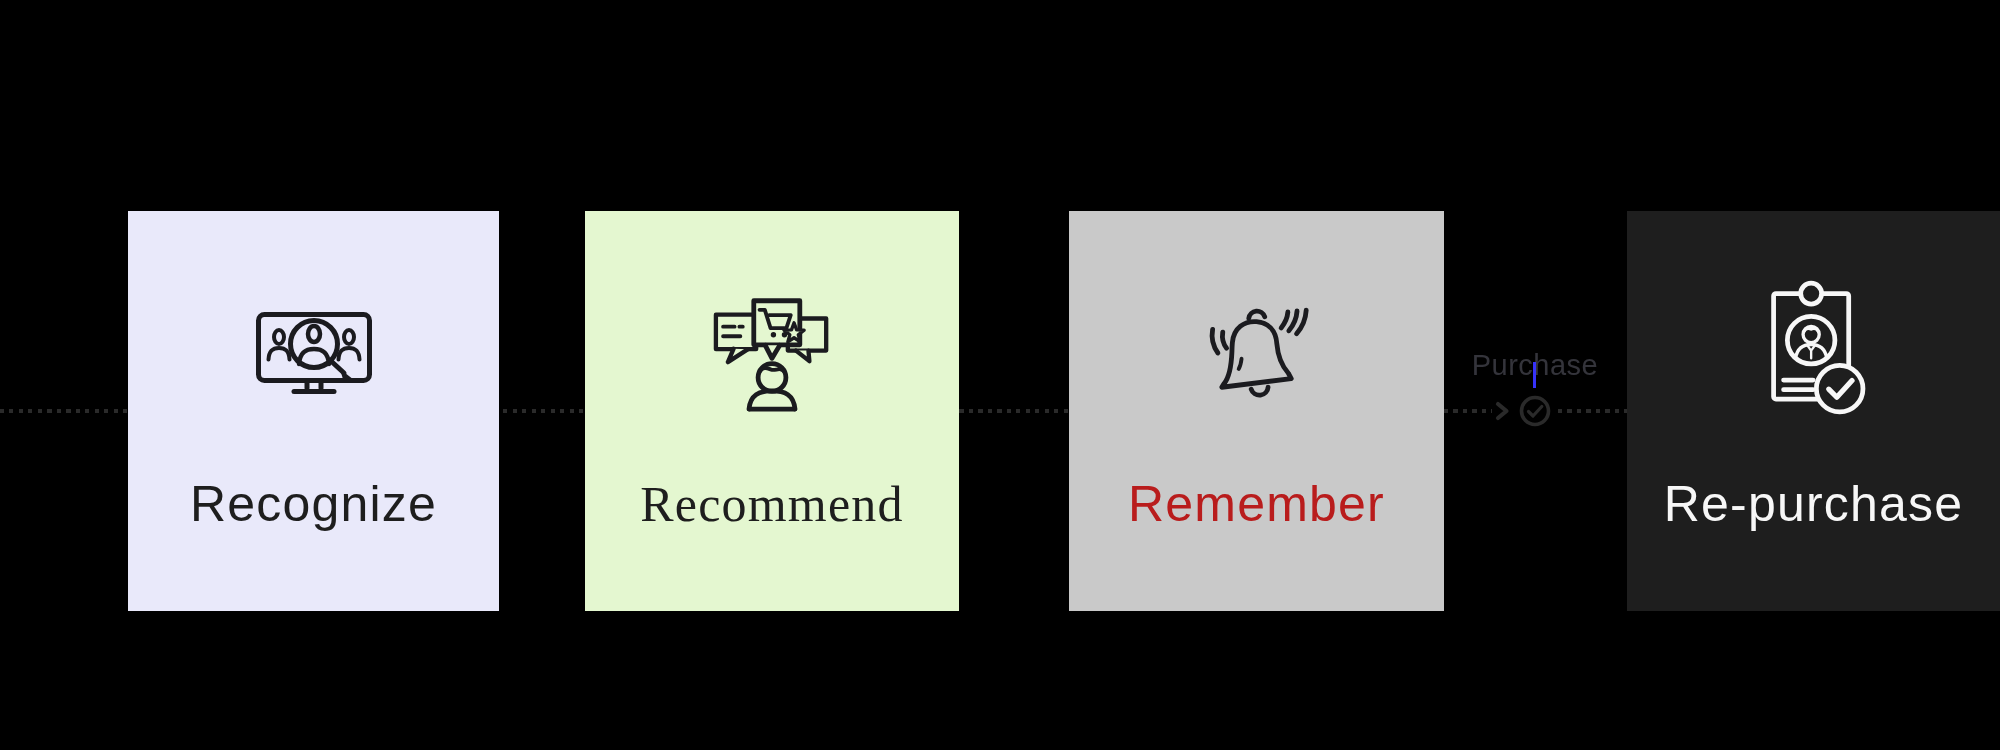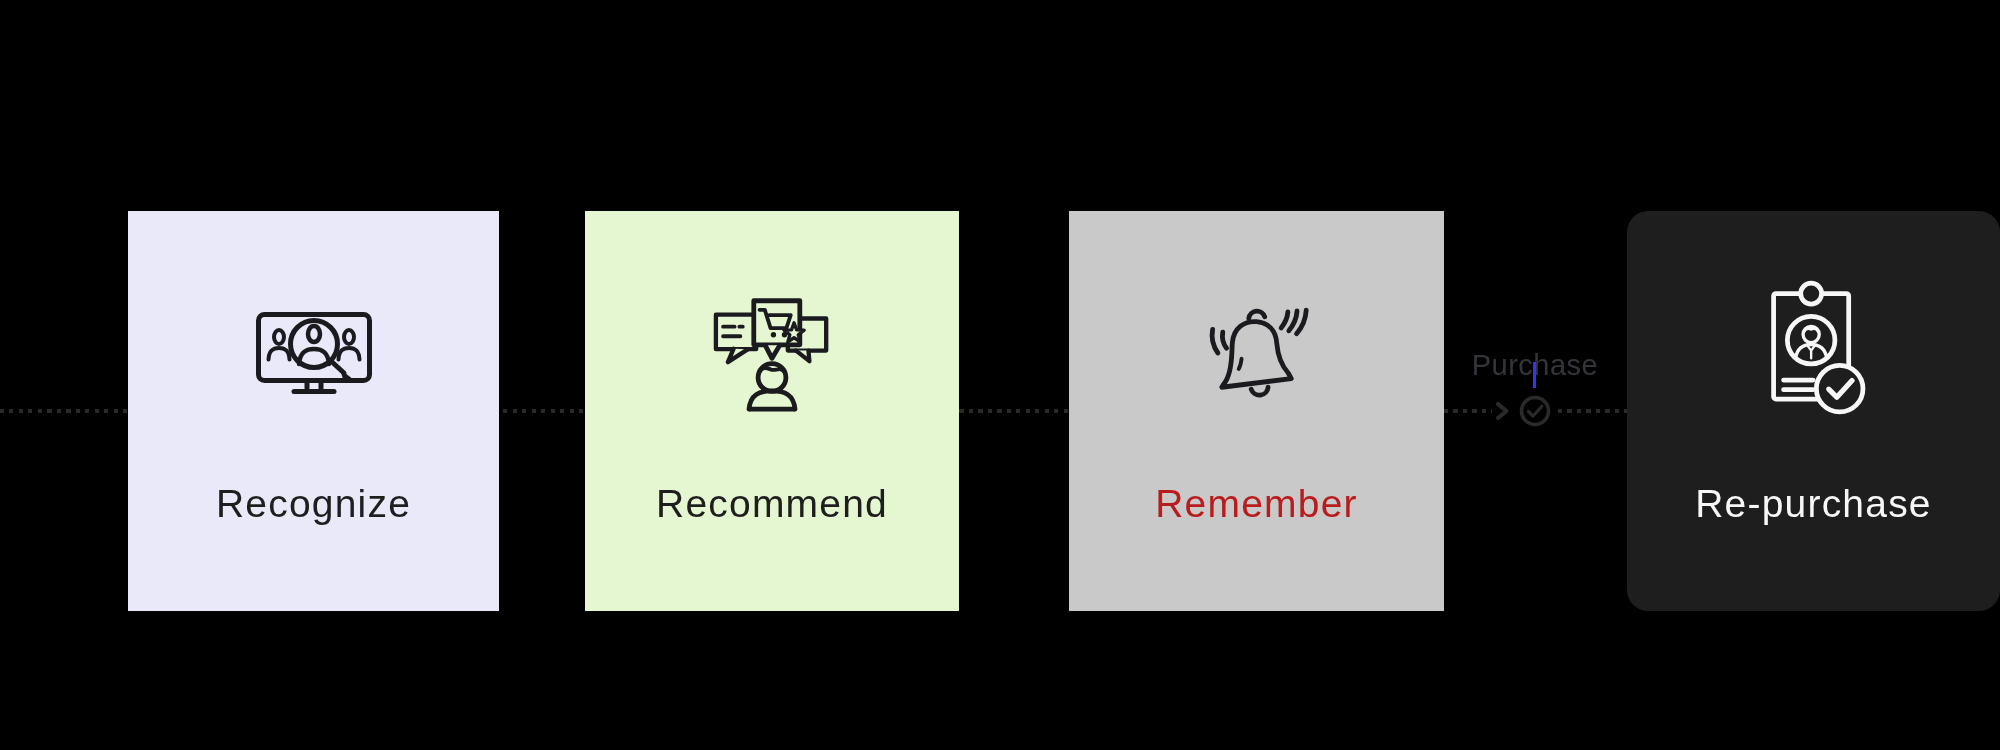--- a/index.html
+++ b/index.html
@@ -4,29 +4,29 @@
 <style>
   html,body{margin:0;padding:0;background:#000;}
   .stage{position:relative;width:2000px;height:750px;overflow:hidden;
          font-family:"Liberation Sans", sans-serif;}
   .connector{position:absolute;left:0;top:409px;width:2000px;height:3.5px;
              background:repeating-linear-gradient(90deg,currentColor 0 4px,transparent 4px 9.5px);}
   .card{position:absolute;top:211px;height:400px;}
   .card-0{left:128px;width:371px;}
   .card-1{left:585px;width:374px;}
   .card-2{left:1069px;width:375px;}
-  .card-3{left:1627px;width:373px;border-radius:21px;}
+  .card-3{left:1627px;width:373px;}
   .card-icon{position:absolute;left:50%;transform:translateX(-50%);line-height:0;}
   .card-icon svg{display:block;}
   .icon-pos-0{top:101px;}
   .icon-pos-1{top:84px;}
   .icon-pos-2{top:87px;}
   .icon-pos-3{top:75px;}
   .card-label{position:absolute;top:270px;left:0;width:100%;text-align:center;
-              font-size:39px;line-height:46px;font-weight:400;letter-spacing:1.2px;}
+              font-size:50px;line-height:46px;font-weight:400;letter-spacing:1.2px;}
   .milestone-label{position:absolute;left:1435px;top:348px;width:200px;text-align:center;
                    font-size:29px;line-height:34px;letter-spacing:.5px;font-weight:400;}
   .milestone-pointer{position:absolute;left:1533px;top:362px;width:3px;height:26px;}
   .connector-patch{position:absolute;left:1492px;top:399px;width:66px;height:26px;}
   .chevron-wrap{position:absolute;left:1495px;top:401px;line-height:0;}
   .check-wrap{position:absolute;left:1518px;top:394px;line-height:0;}
   svg{overflow:visible;}
 </style>
 </head>
 <body>
@@ -48,21 +48,21 @@
         <ellipse cx="58" cy="22" rx="6" ry="8" stroke-width="4.5"></ellipse>
         <path d="M43,52 C44,40 50,37 58,37 C66,37 72,40 73,52" stroke-width="4.5"></path>
         <circle cx="58" cy="32" r="23.5" stroke-width="5"></circle>
         <path d="M75,49 L88,61" stroke-width="5"></path>
         <path d="M84,57 L95.5,66 L87.5,69 Z" fill="currentColor" stroke="none"></path>
       </svg>
     </div>
     <div class="card-label" style="color: rgb(30, 30, 30);">Recognize</div>
   </div>
 
-  <div class="card card-1" style="background: rgb(228, 247, 208); --card-bg: #E4F7D0;">
+  <div class="card card-1" style="background: rgb(228, 247, 208); font-family: Liberation Serif, serif; --card-bg: #E4F7D0;">
     <div class="card-icon icon-pos-1" style="color: rgb(27, 27, 31);">
       <svg width="117" height="117" viewBox="0 0 122 122" fill="none" stroke="currentColor" stroke-linecap="round" stroke-linejoin="round">
 
         <rect x="2.5" y="20.5" width="42" height="36" fill="var(--card-bg)" stroke-width="4.5"></rect>
         <path d="M21,56 L15,70 L36,56.5 Z" fill="var(--card-bg)" stroke="none"></path>
         <path d="M15,70 L21,56 M15,70 L36,56.5" stroke-width="4.5"></path>
         <path d="M10,33 h12 M27,33 h3.5 M10,43 h18" stroke-width="4"></path>
 
         <rect x="77.5" y="24.5" width="40" height="33.5" fill="var(--card-bg)" stroke-width="4.5"></rect>
         <path d="M86,58 L100,69 L99,58 Z" fill="var(--card-bg)" stroke="none"></path>

